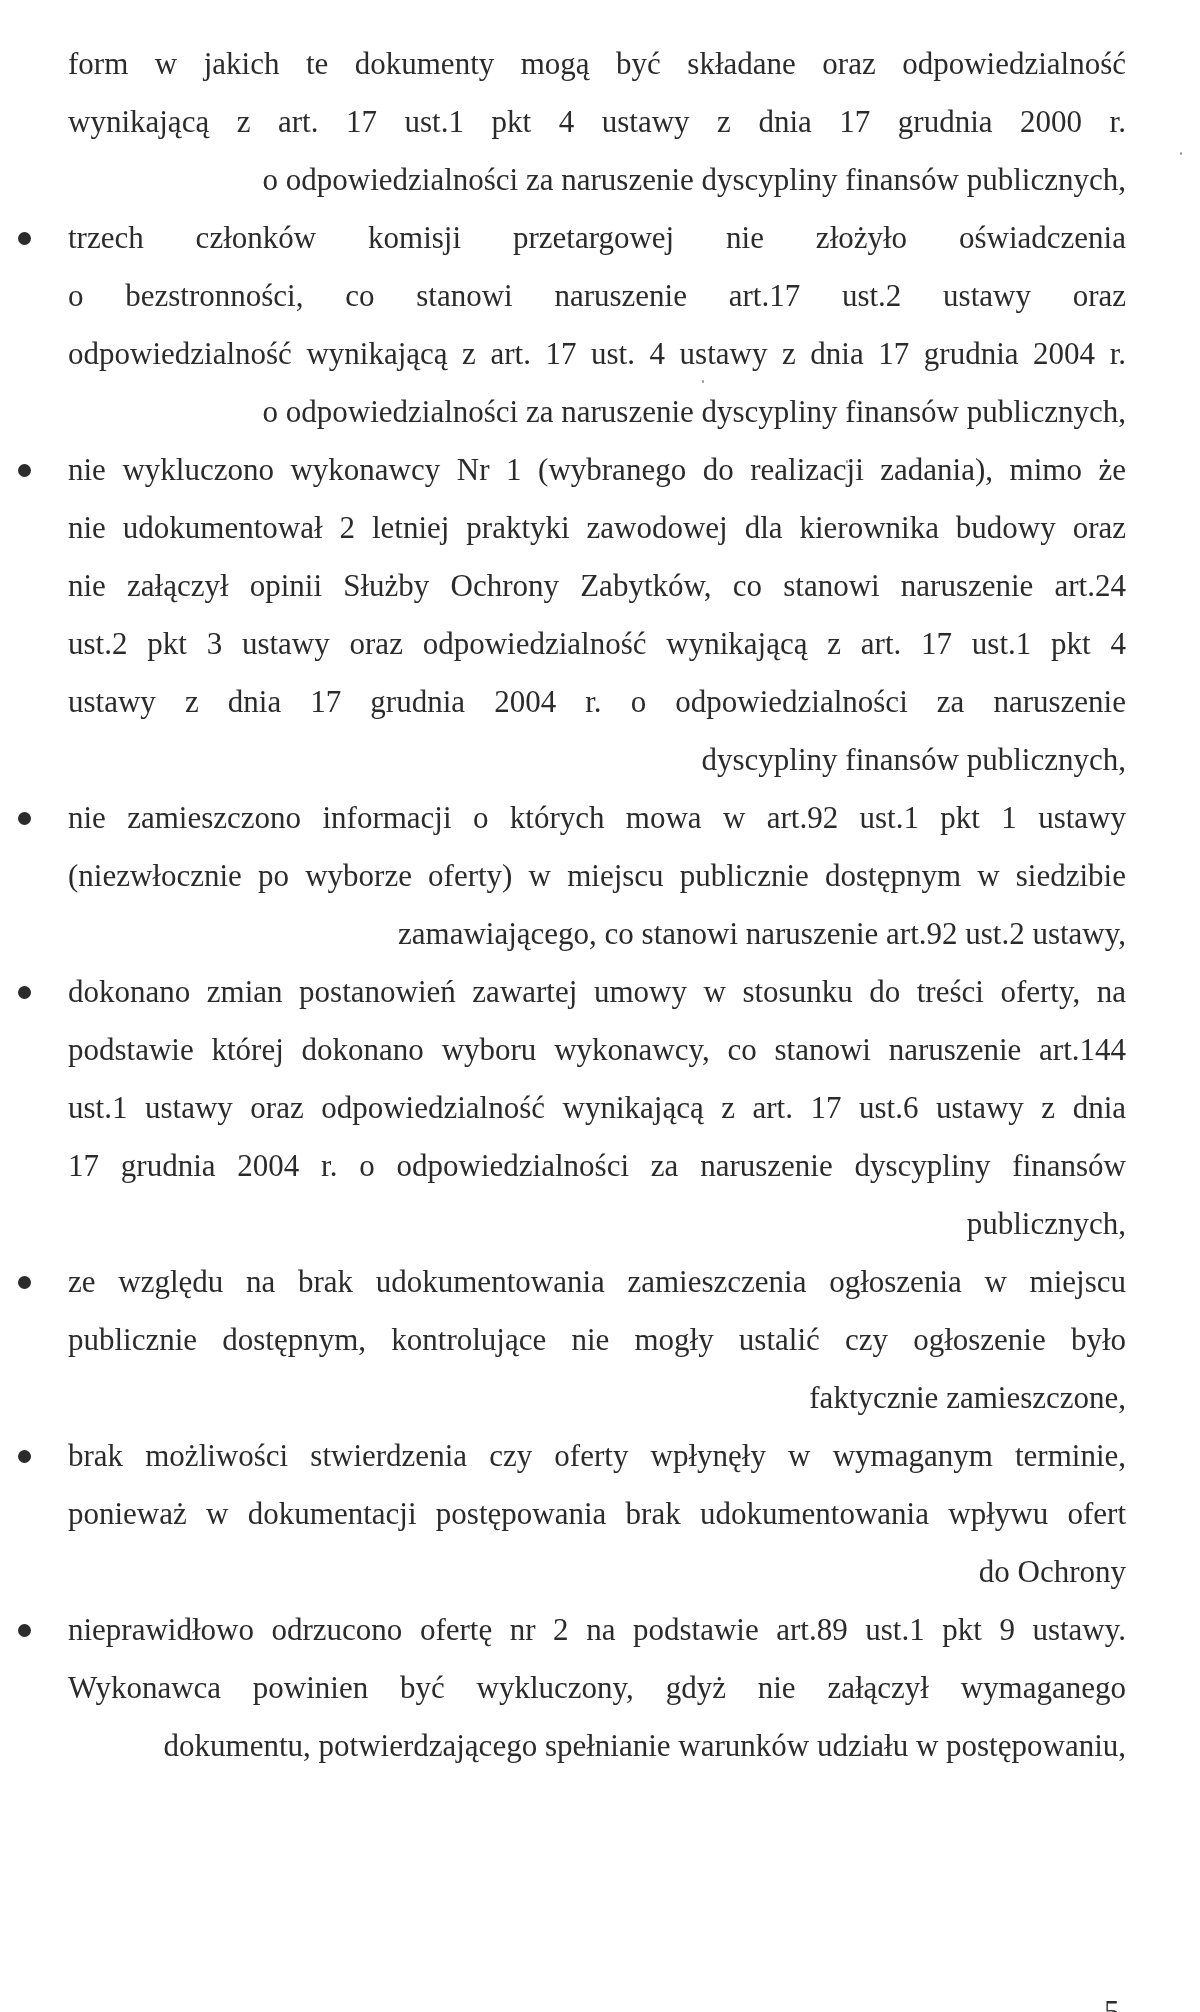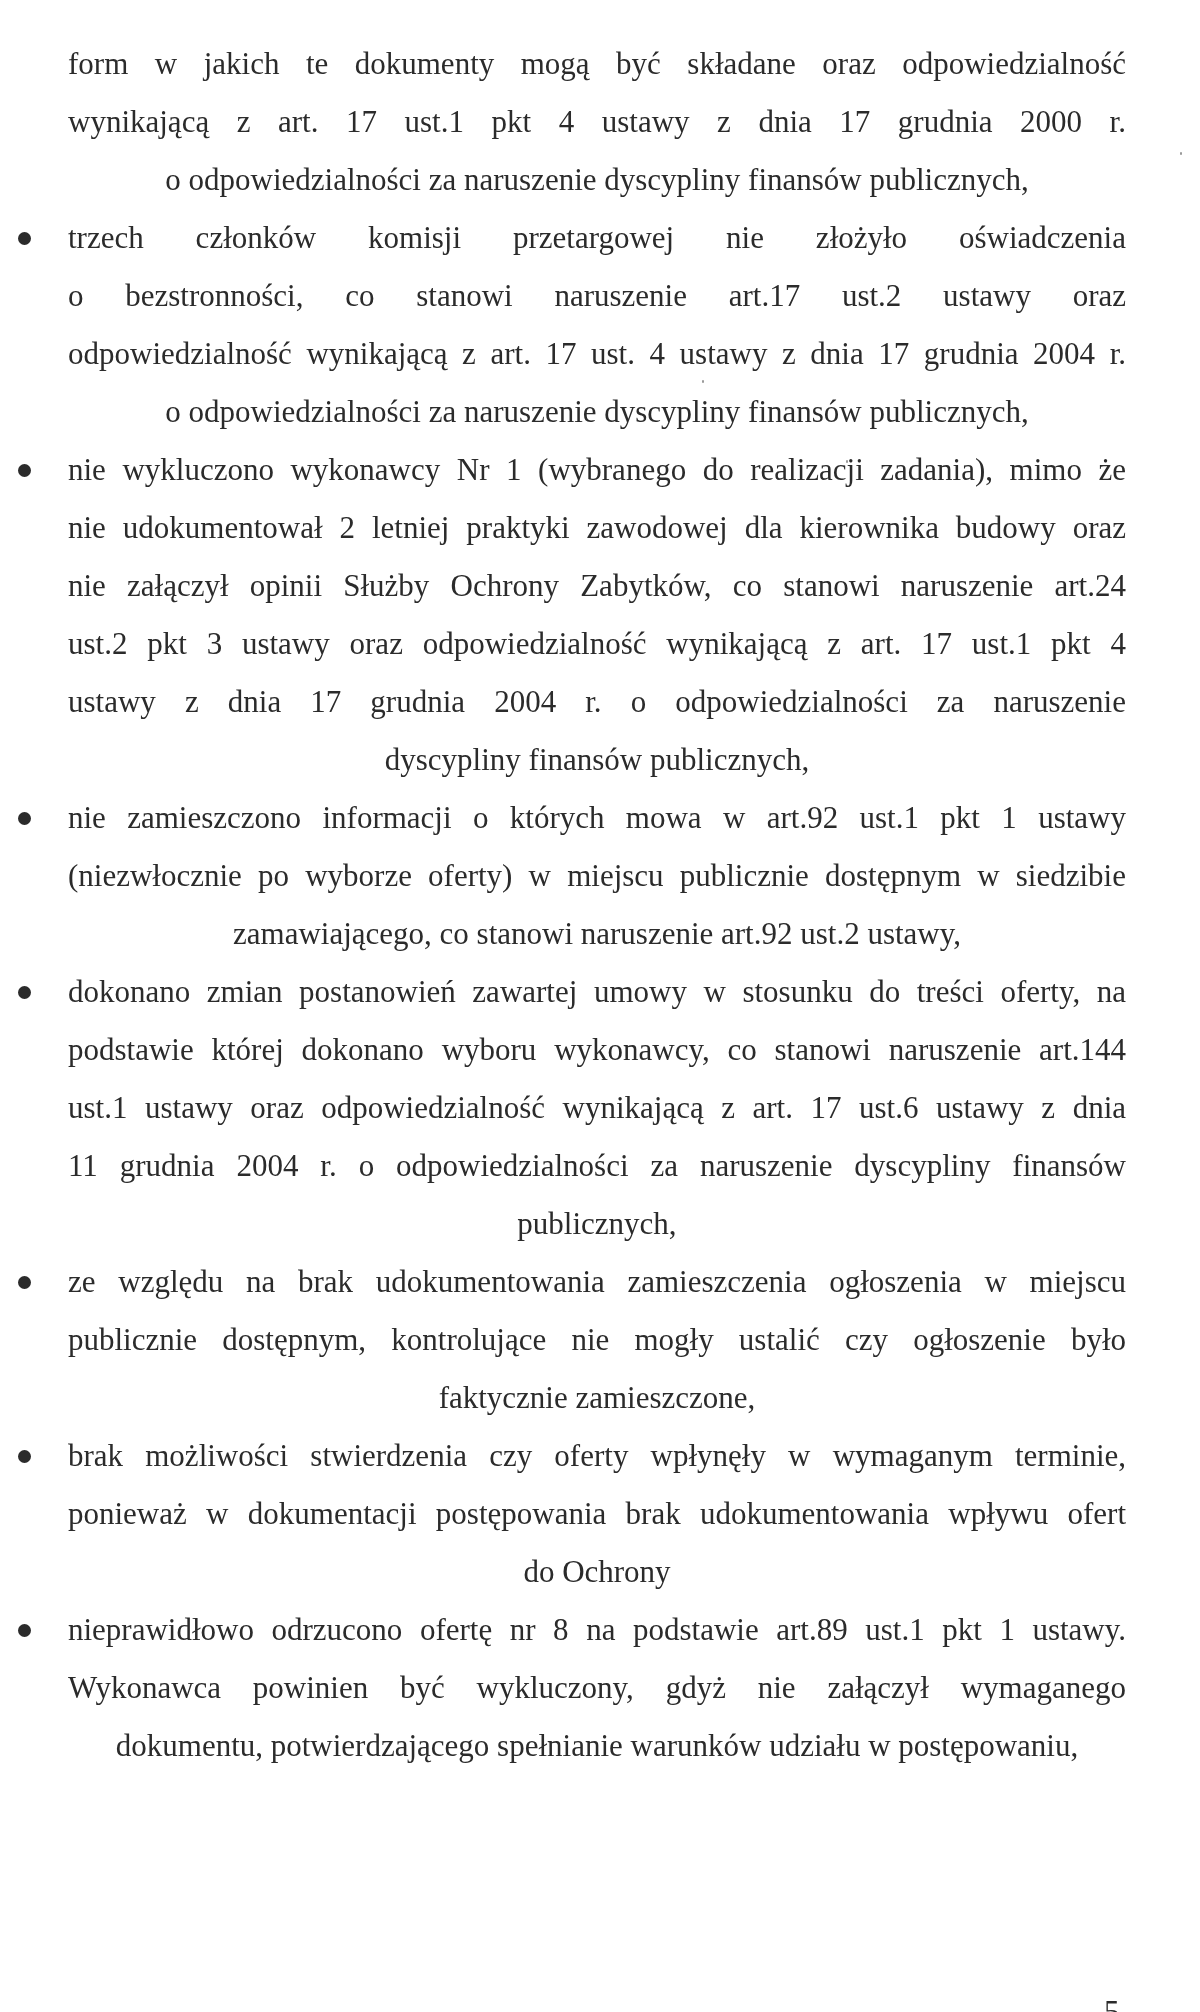--- a/index.html
+++ b/index.html
@@ -40,21 +40,21 @@
     overflow: visible;
   }
   .line.j {
     text-align: justify;
     text-align-last: justify;
     white-space: normal;
     height: 58px;
     overflow: hidden;
   }
   .line.l {
-    text-align: center;
+    text-align: right;
   }
   .bullet {
     position: absolute;
     left: -50px;
     top: 14px;
     width: 13px;
     height: 13px;
     border-radius: 50%;
     background: #2b2b2b;
   }
@@ -104,38 +104,38 @@
         <span class="bullet"></span>
         <div class="line j">nie zamieszczono informacji o których mowa w art.92 ust.1 pkt 1 ustawy</div>
         <div class="line j">(niezwłocznie po wyborze oferty) w miejscu publicznie dostępnym w siedzibie</div>
         <div class="line l">zamawiającego, co stanowi naruszenie art.92 ust.2 ustawy,</div>
       </div>
       <div class="item">
         <span class="bullet"></span>
         <div class="line j">dokonano zmian postanowień zawartej umowy w stosunku do treści oferty, na</div>
         <div class="line j">podstawie której dokonano wyboru wykonawcy, co stanowi naruszenie art.144</div>
         <div class="line j">ust.1 ustawy oraz odpowiedzialność wynikającą z  art. 17 ust.6 ustawy z dnia</div>
-        <div class="line j">11 grudnia 2004 r. o odpowiedzialności za naruszenie dyscypliny finansów</div>
+        <div class="line j">17 grudnia 2004 r. o odpowiedzialności za naruszenie dyscypliny finansów</div>
         <div class="line l">publicznych,</div>
       </div>
       <div class="item">
         <span class="bullet"></span>
         <div class="line j">ze względu na brak udokumentowania zamieszczenia ogłoszenia w miejscu</div>
         <div class="line j">publicznie dostępnym, kontrolujące nie mogły ustalić czy ogłoszenie było</div>
         <div class="line l">faktycznie zamieszczone,</div>
       </div>
       <div class="item">
         <span class="bullet"></span>
         <div class="line j">brak możliwości stwierdzenia czy oferty wpłynęły w wymaganym terminie,</div>
         <div class="line j">ponieważ w dokumentacji postępowania brak udokumentowania wpływu ofert</div>
         <div class="line l">do Ochrony</div>
       </div>
       <div class="item">
         <span class="bullet"></span>
-        <div class="line j">nieprawidłowo odrzucono ofertę nr 8 na podstawie art.89 ust.1 pkt 1 ustawy.</div>
+        <div class="line j">nieprawidłowo odrzucono ofertę nr 2 na podstawie art.89 ust.1 pkt 9 ustawy.</div>
         <div class="line j">Wykonawca powinien być wykluczony, gdyż nie załączył wymaganego</div>
         <div class="line l">dokumentu, potwierdzającego spełnianie warunków udziału w postępowaniu,</div>
       </div>
     </div>
   <div class="page-number">5</div>
   <span class="speck" style="left:1180px;top:152px;"></span>
   <span class="speck" style="left:702px;top:380px;"></span>
   <span class="speck" style="left:846px;top:460px;"></span>
 </div>
 

